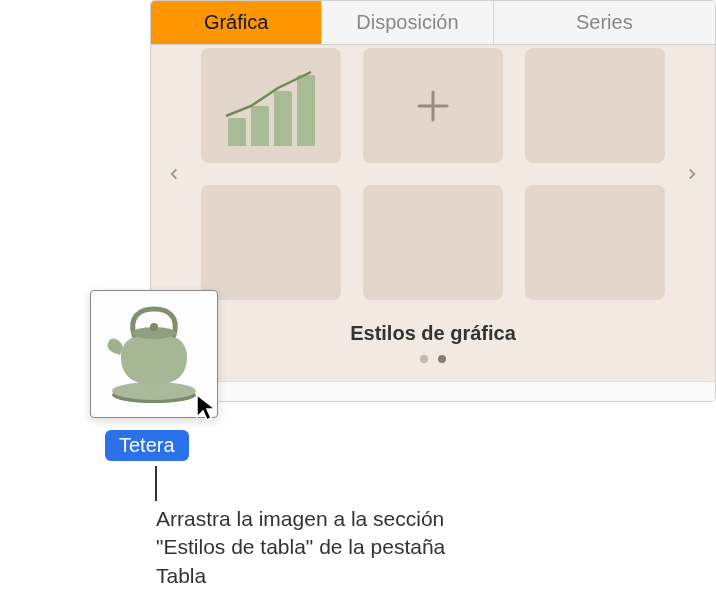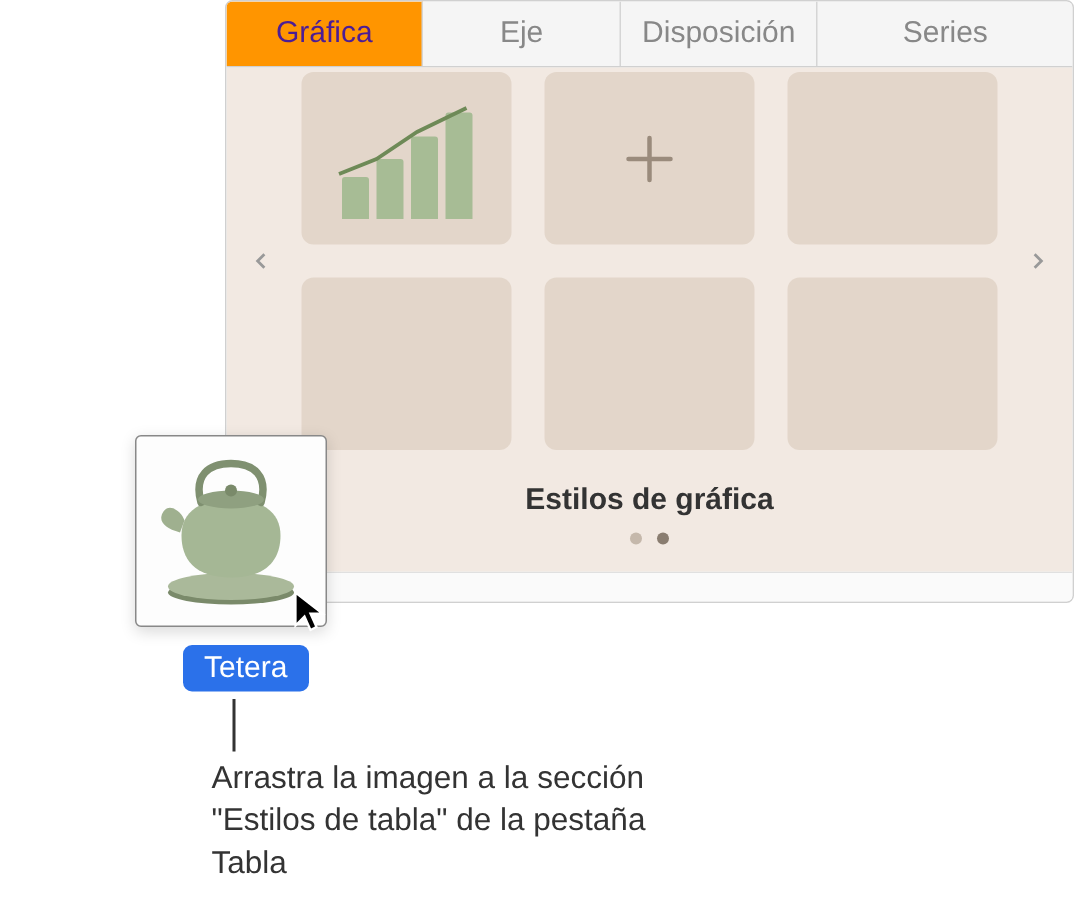--- a/index.html
+++ b/index.html
@@ -32,21 +32,21 @@
       align-items: center;
       justify-content: center;
       font-size: 20px;
       color: #888;
       border-right: 1px solid #d5d5d5;
       cursor: pointer;
     }
     .tab:last-child { border-right: none; flex: 1.3; }
     .tab.active {
       background: #ff9500;
-      color: #4c1d95;
+      color: #0f172a;
       font-weight: 500;
     }
     .styles-area {
       background: #f2e9e2;
       padding: 3px 0 18px 0;
       position: relative;
     }
     .carousel {
       display: flex;
       align-items: center;
@@ -144,54 +144,53 @@
     }
     .teapot svg { width: 110px; height: 110px; }
     .cursor {
       position: absolute;
       left: 195px;
       top: 393px;
       z-index: 10;
     }
     .drag-label {
       position: absolute;
-      left: 122px;
+      left: 105px;
       top: 430px;
       background: #2b71ea;
       color: #fff;
       font-size: 20px;
       font-weight: 500;
       padding: 4px 14px;
       border-radius: 6px;
     }
     .callout-line {
       position: absolute;
       left: 155px;
       top: 466px;
       width: 2px;
       height: 35px;
       background: #333;
     }
     .callout-text {
       position: absolute;
-      left: 141px;
+      left: 156px;
       top: 505px;
       font-size: 21px;
       color: #333;
       line-height: 1.35;
       width: 320px;
     }
   </style>
 </head>
 <body>
 
 <div class="panel">
   <div class="tab-bar">
     <div class="tab active">Gráfica</div>
-    <div class="tab">Eje</div>
     <div class="tab">Disposición</div>
     <div class="tab">Series</div>
   </div>
 
   <div class="styles-area">
     <div class="carousel">
       <div class="chevron">
         <svg viewBox="0 0 24 24" width="18" height="18" fill="none" stroke="#999" stroke-width="2.5">
             <polyline points="15 18 9 12 15 6"></polyline>
           </svg>

